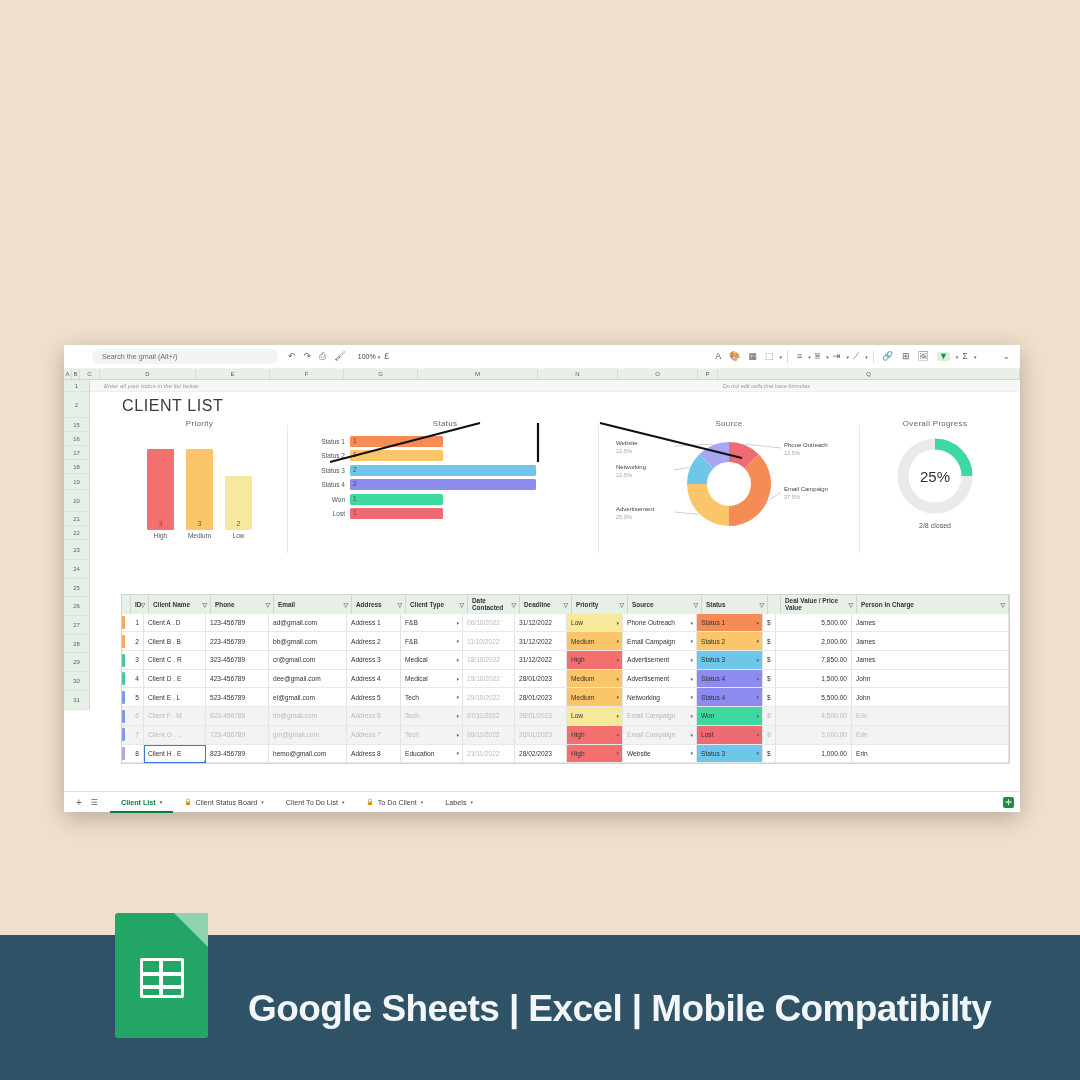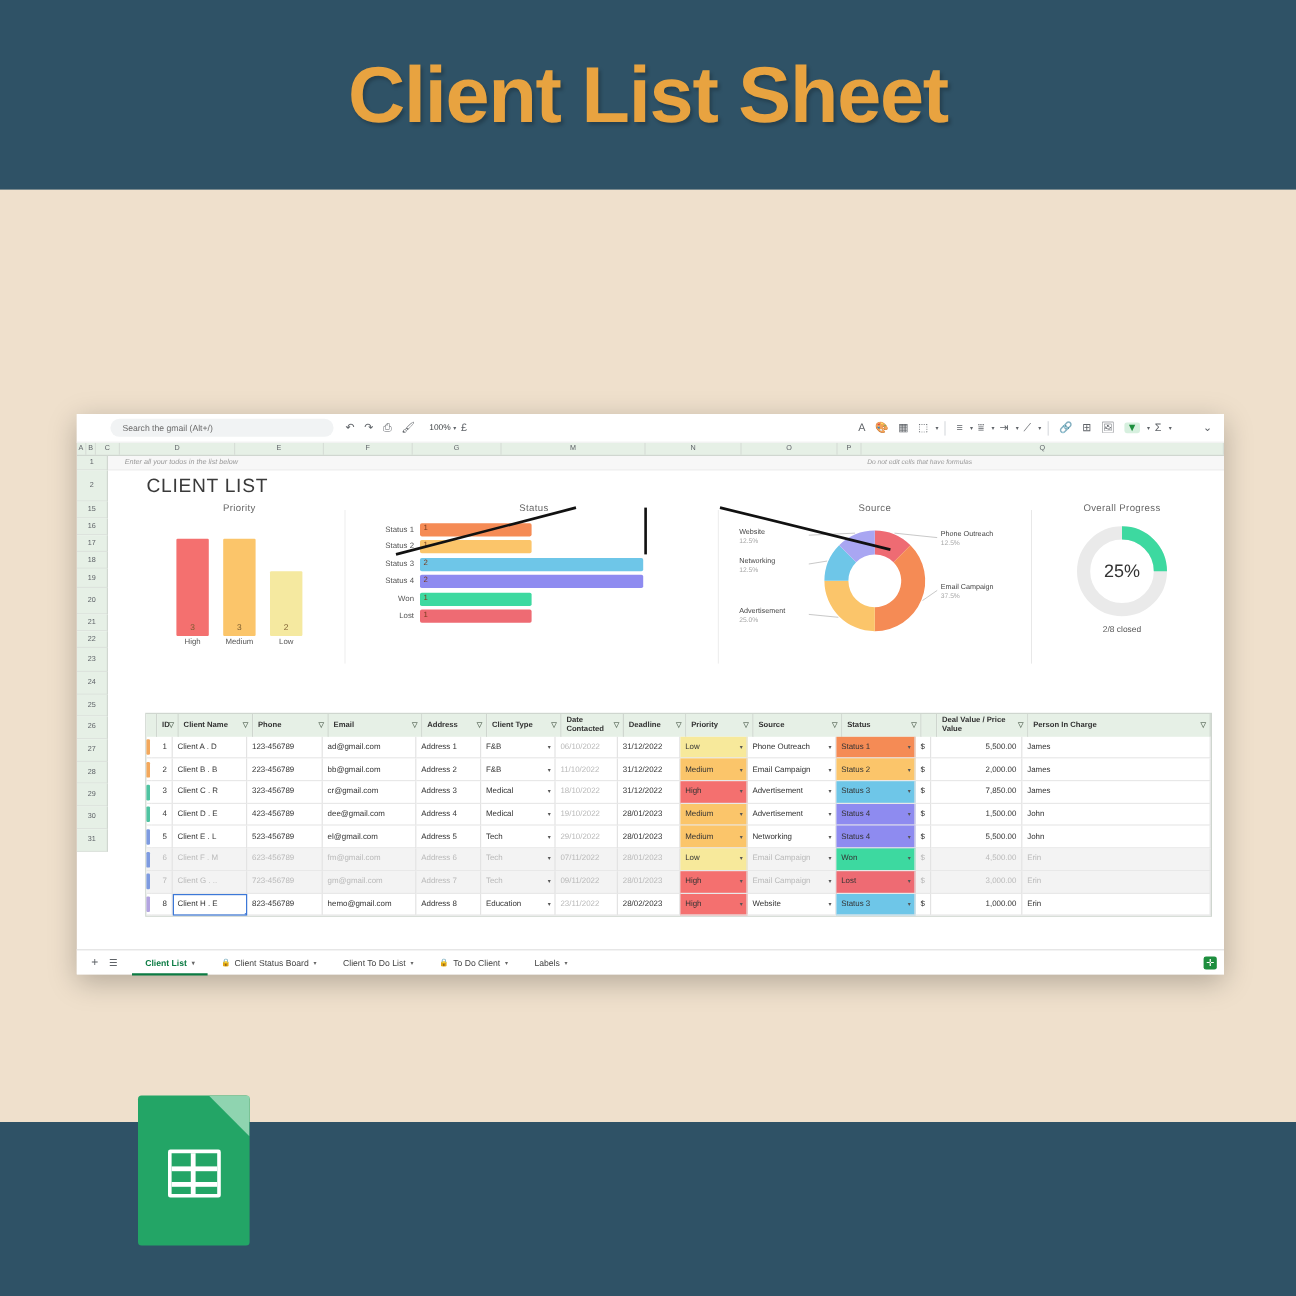--- a/index.html
+++ b/index.html
@@ -180,23 +180,20 @@
   .callout p { font-size:19px; color:#222; line-height:1.28; }
   .callout b { color:#5B9BD5; font-weight:normal; }
   .pointers { position:absolute; left:0; top:0; width:1080px; height:1080px;
               pointer-events:none; z-index:35; }
 </style>
 </head>
 <body>
 
 <div class="page">
 
-  <div class="banner-top">
-    <div class="banner-title">Client List Sheet</div>
-  </div>
 
   <div class="window">
 
     <div class="toolbar">
       <div class="search-pill">Search the gmail (Alt+/)</div>
       <div class="tb-grp">
         <span class="tb-ic">↶</span>
         <span class="tb-ic">↷</span>
         <span class="tb-ic">⎙</span>
         <span class="tb-ic">🖌</span>
@@ -907,13 +904,14 @@
   </svg>
 
 
   <div class="banner-bottom"></div>
   <div class="gs-logo">
     <div class="fold"></div>
     <div class="grid-ic">
         <div class="vline"></div>
       </div>
   </div>
+  <div class="footer-text">Google Sheets | Excel | Mobile Compatibilty</div>
 </div>
 
 </body></html>

